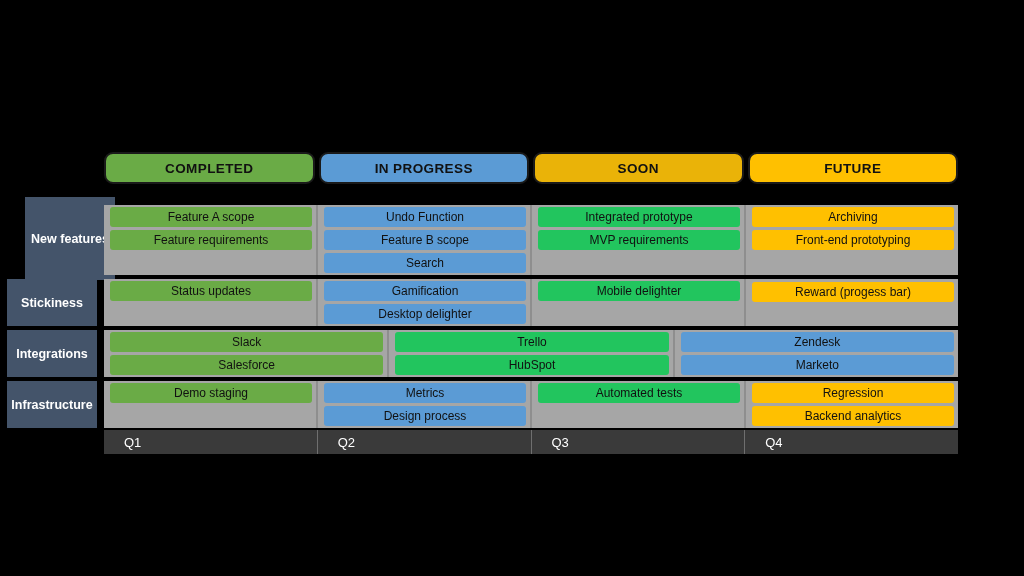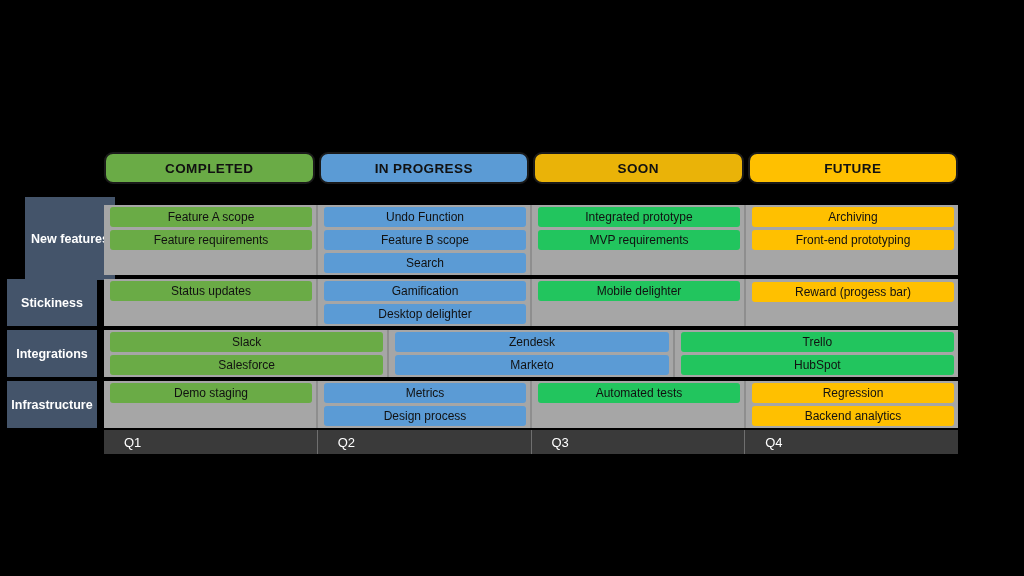--- a/index.html
+++ b/index.html
@@ -218,32 +218,32 @@
         <div class="col">
           <div class="slot">
             <div class="chip c-green">Slack</div>
           </div>
           <div class="slot">
             <div class="chip c-green">Salesforce</div>
           </div>
         </div>
         <div class="col">
           <div class="slot">
+            <div class="chip c-orange">Trello</div>
+          </div>
+          <div class="slot">
+            <div class="chip c-orange">HubSpot</div>
+          </div>
+        </div>
+        <div class="col">
+          <div class="slot">
             <div class="chip c-blue">Zendesk</div>
           </div>
           <div class="slot">
             <div class="chip c-blue">Marketo</div>
-          </div>
-        </div>
-        <div class="col">
-          <div class="slot">
-            <div class="chip c-orange">Trello</div>
-          </div>
-          <div class="slot">
-            <div class="chip c-orange">HubSpot</div>
           </div>
         </div>
       </div>
       <div class="lane-label" style="top: 381px; height: 47px;">Infrastructure</div>
       <div class="lane-track" style="top: 381px; height: 47px;">
         <div class="col">
           <div class="slot">
             <div class="chip c-green">Demo staging</div>
           </div>
           <div class="slot">

